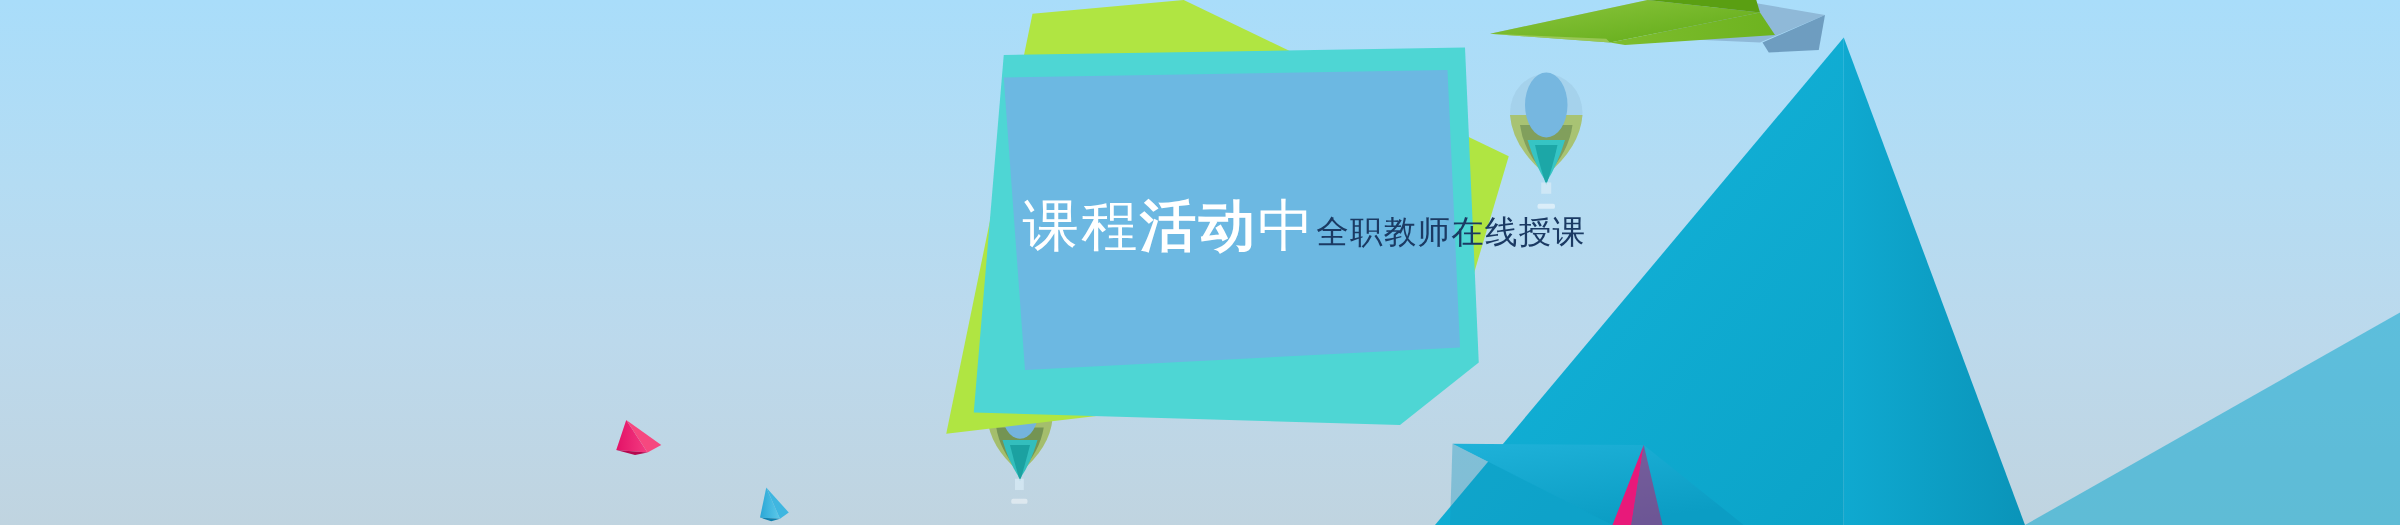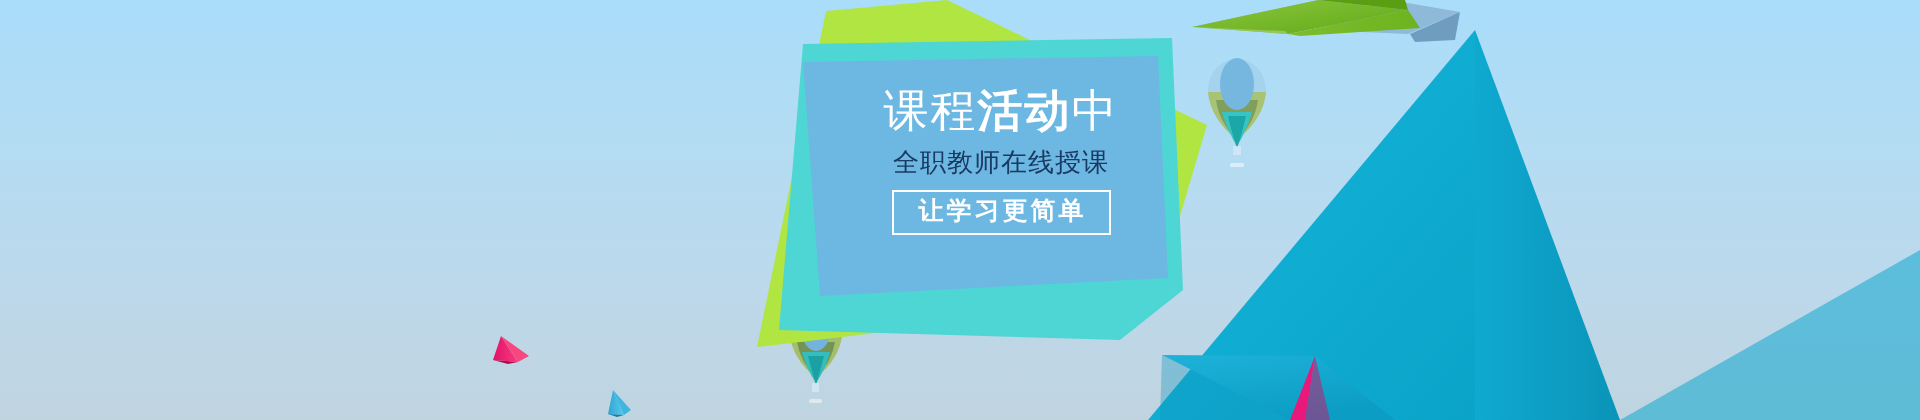--- a/index.html
+++ b/index.html
@@ -21,21 +21,21 @@
     width: 100%;
     height: 100%;
   }
   .content-card {
     position: absolute;
     left: 818px;
     top: 62px;
     width: 366px;
     height: 212px;
     display: flex;
-    flex-direction: column;
+    flex-direction: row;
     align-items: center;
     justify-content: flex-start;
     box-sizing: border-box;
     padding-top: 26px;
   }
   .headline {
     font-size: 45px;
     line-height: 1.02;
     letter-spacing: 2px;
     color: #ffffff;
@@ -184,16 +184,15 @@
   </svg>
 
   <div class="content-card">
 
     <h1 class="headline"><span>课程</span><span class="strong">活动</span><span>中</span></h1>
 
     <div class="sub-wrap">
       <p class="subline">全职教师在线授课</p>
     </div>
 
-    <div class="cta-button">让学习更简单</div>
   </div>
 
 </div>
 
 </body></html>

